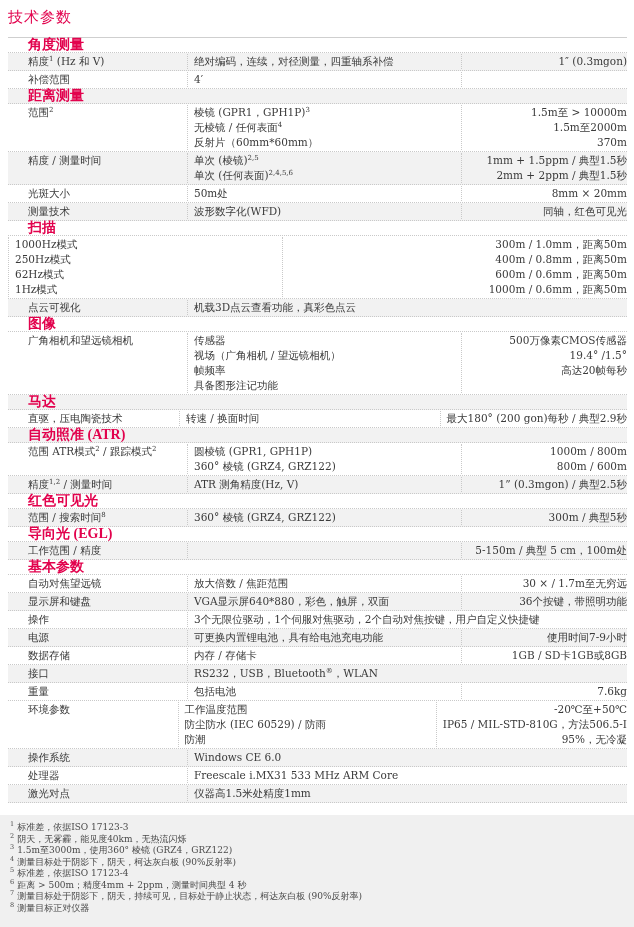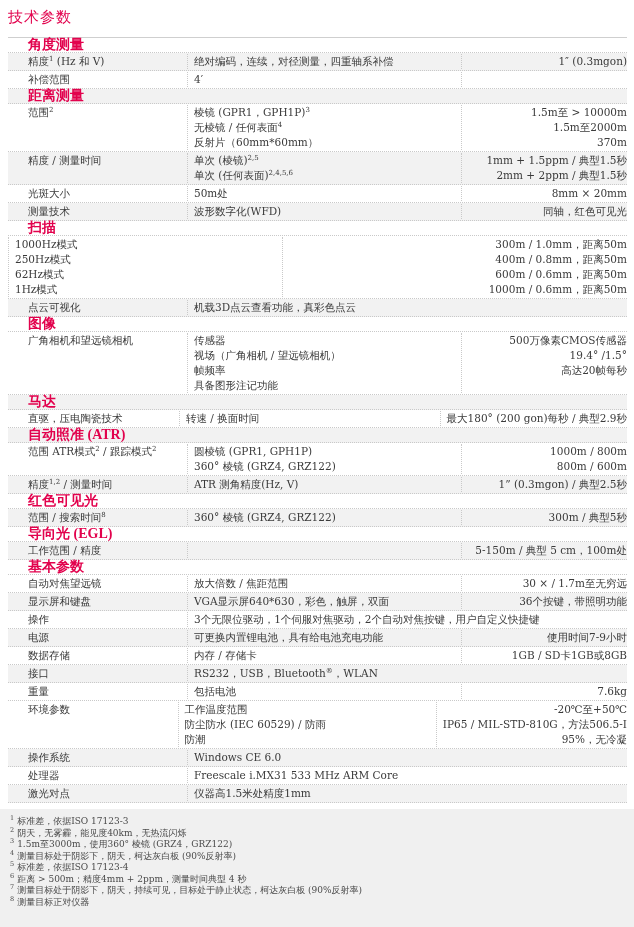--- a/index.html
+++ b/index.html
@@ -39,21 +39,21 @@
   .c2.span2{width:auto;flex:1;}
   .row.header .cell{
     width:100%;padding-left:20px;
     font-family:Liberation Serif, serif;
     font-weight:bold;font-size:14px;color:var(--accent);
   }
   .row.header .line{line-height:12px;}
   sup{font-size:7px;line-height:0;vertical-align:super;}
   .footnotes{
     flex:1;
-    margin-top:6px;
+    margin-top:12px;
     background:var(--footnote-bg);
     padding:7px 10px 6px 10px;
     overflow:hidden;
   }
   .footnote-line{
     font-size:9px;line-height:11.5px;color:#4a4a4a;white-space:nowrap;
   }
   .footnote-line sup{font-size:6.5px;margin-right:3px;}
 </style>
 </head>
@@ -283,21 +283,21 @@
       </div>
       <div class="cell c3">
         <div class="line">30 × / 1.7m至无穷远</div>
       </div>
     </div>
     <div class="row data shaded">
       <div class="cell c1">
         <div class="line">显示屏和键盘</div>
       </div>
       <div class="cell c2">
-        <div class="line">VGA显示屏640*630，彩色，触屏，双面</div>
+        <div class="line">VGA显示屏640*880，彩色，触屏，双面</div>
       </div>
       <div class="cell c3">
         <div class="line">36个按键，带照明功能</div>
       </div>
     </div>
     <div class="row data">
       <div class="cell c1">
         <div class="line">操作</div>
       </div>
       <div class="cell c2 span2">

